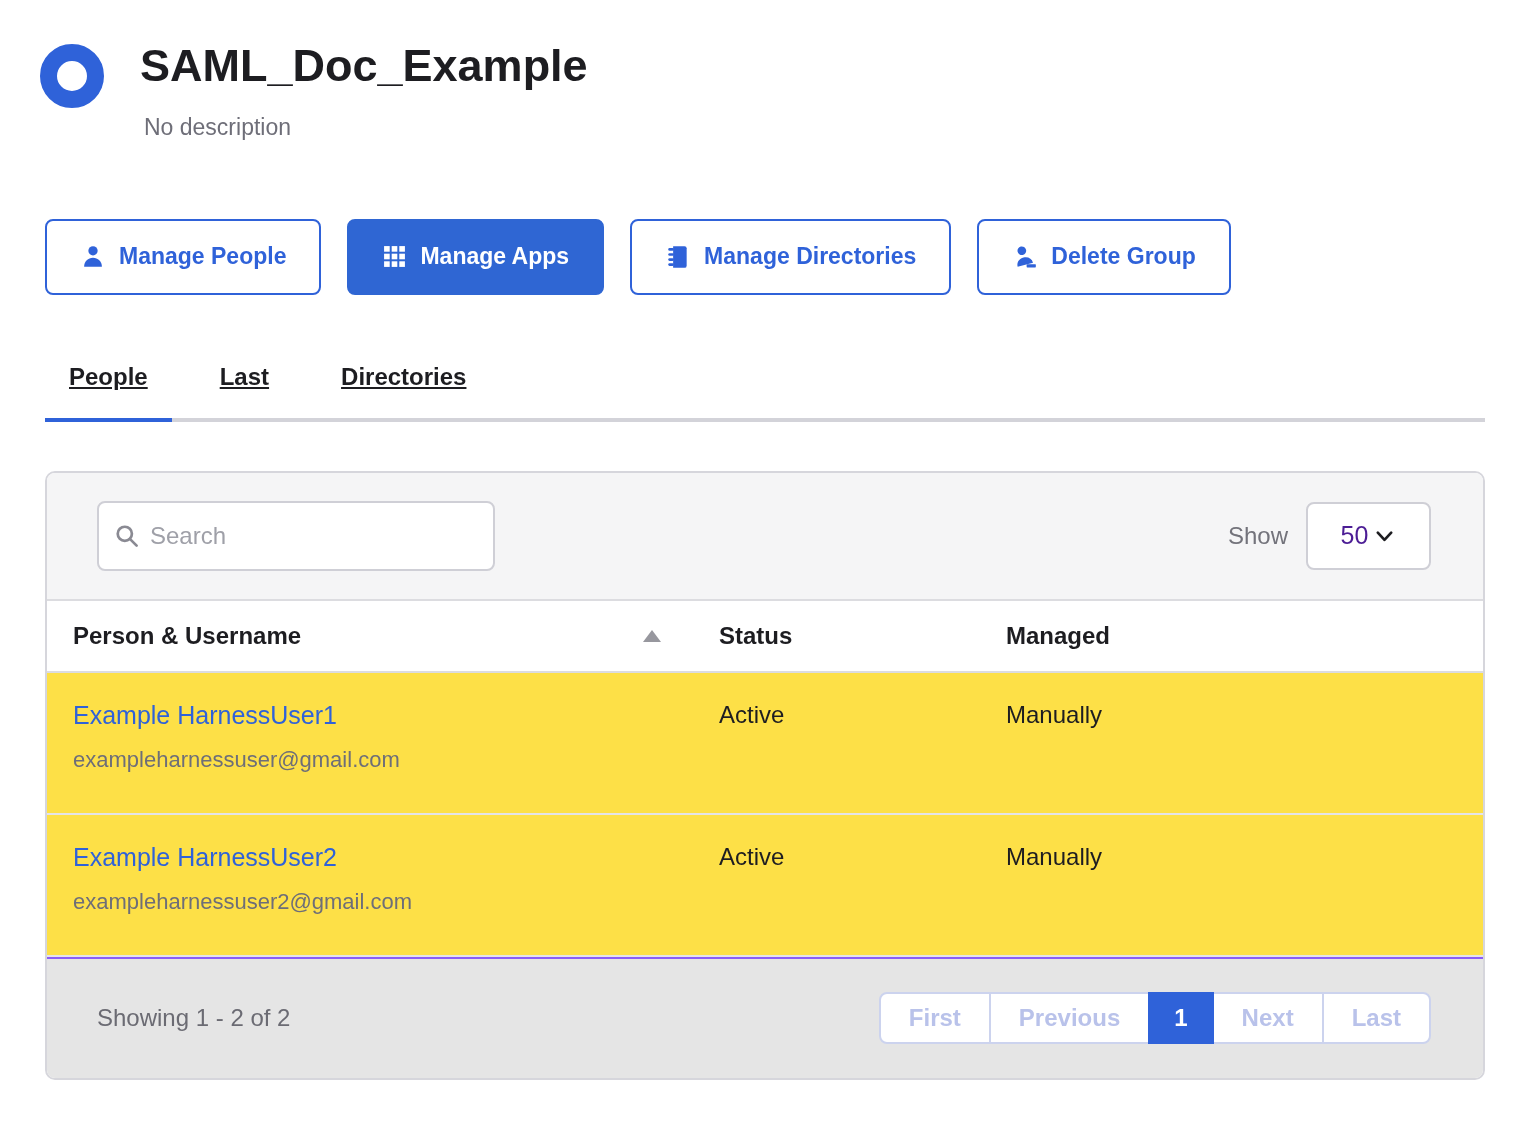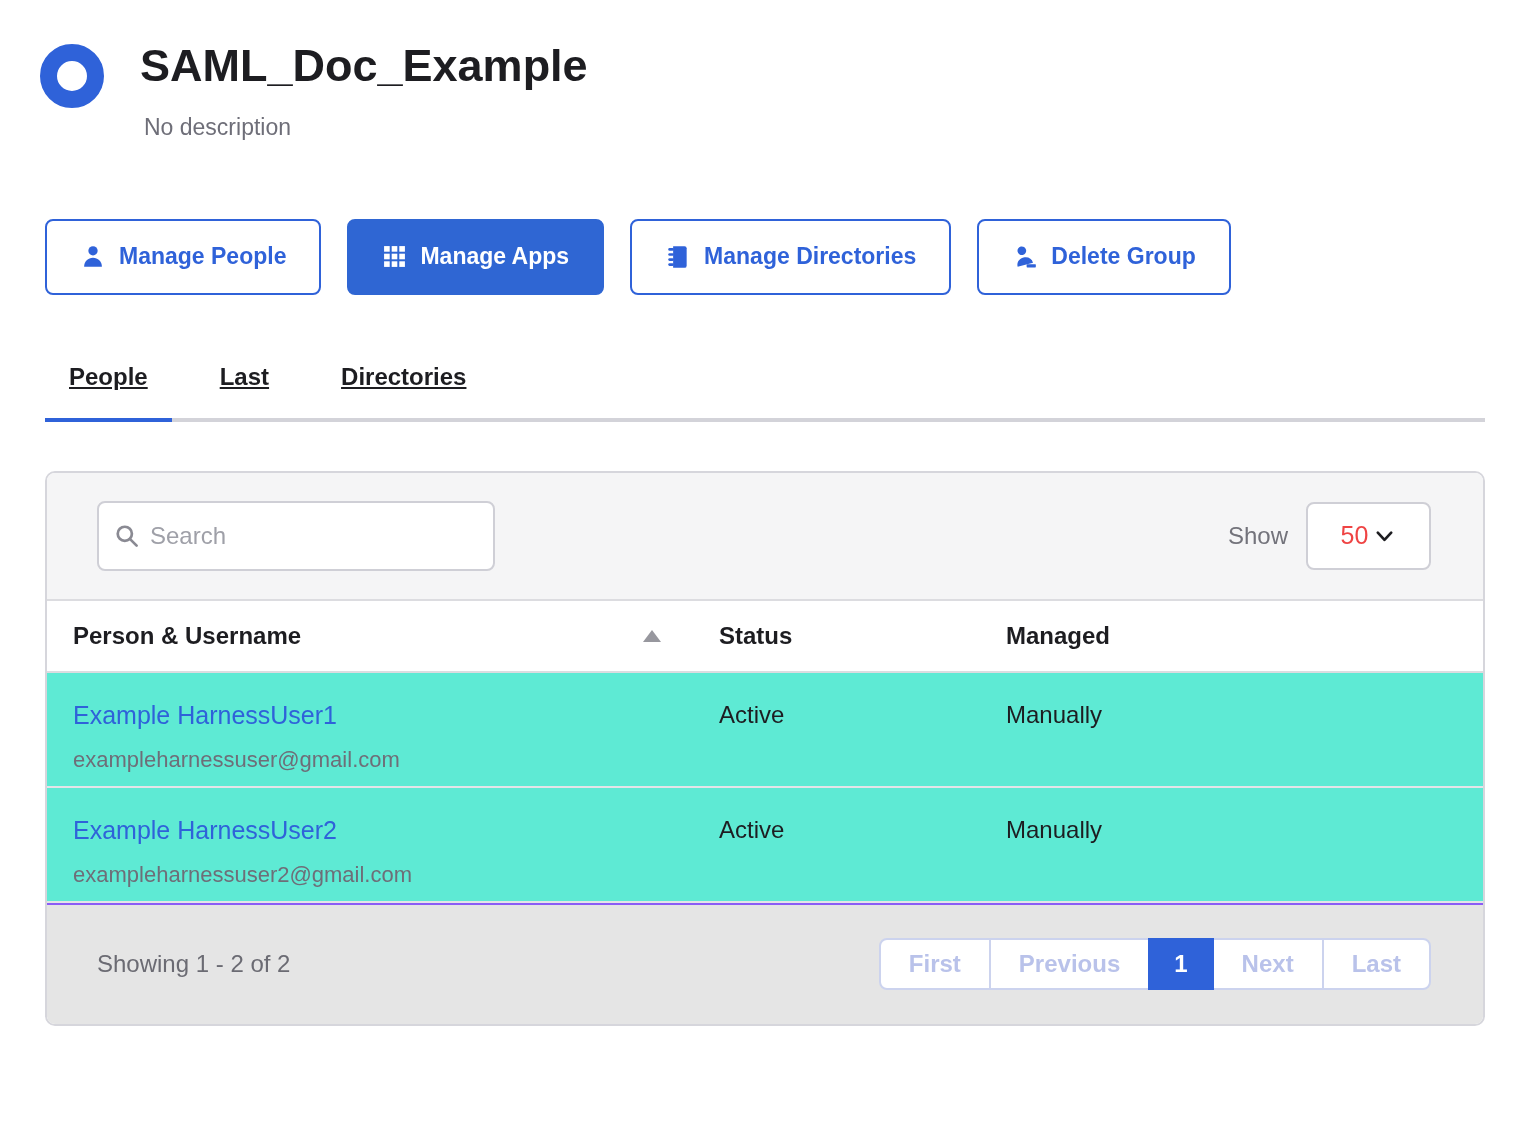--- a/index.html
+++ b/index.html
@@ -61,34 +61,34 @@
   .search-box input {
     border: none; outline: none; background: transparent; flex: 1;
     font-family: inherit; font-size: 24px; color: #1d1d21; min-width: 0;
   }
   .search-box input::placeholder { color: #9fa0a8; }
   .show-wrap { display: flex; align-items: center; gap: 18px; }
   .show-label { font-size: 24px; color: #73737b; }
   .page-size-select {
     width: 125px; height: 68px; background: #fff; border: 2px solid #cfcfd6;
     border-radius: 8px; display: flex; align-items: center; justify-content: center;
-    gap: 5px; font-family: inherit; font-size: 25px; color: #ef4444; cursor: pointer;
+    gap: 5px; font-family: inherit; font-size: 25px; color: #4c1d95; cursor: pointer;
   }
 
   
   .thead, .trow { display: grid; grid-template-columns: 646px 287px 1fr; }
   .thead { height: 72px; align-items: center; border-bottom: 2px solid #dcdce0; background: #fff; }
   .th { font-size: 24px; font-weight: 700; padding-left: 26px; }
   .th.person { display: flex; align-items: center; justify-content: space-between; padding-right: 32px; }
   .caret-up {
     width: 0; height: 0;
     border-left: 9px solid transparent; border-right: 9px solid transparent;
     border-bottom: 12px solid #97979e;
   }
-  .trow { padding-top: 28px; height: 115px; border-bottom: 2px solid #e4e4e8; background: #5eead4; }
+  .trow { padding-top: 28px; height: 142px; border-bottom: 2px solid #e4e4e8; background: #fde047; }
   .trow:last-of-type { border-bottom: none; }
   .td { padding-left: 26px; font-size: 24px; }
   .person-link { color: #2f62d9; font-size: 25px; text-decoration: none; cursor: pointer; }
   .email { margin-top: 17px; font-size: 22px; color: #6e6e78; }
 
   
   .card-footer {
     background: #e5e5e5; border-top: 2px solid #8b5cf6; height: 121px;
     display: flex; align-items: center; justify-content: space-between;
     padding: 0 52px 0 50px;

